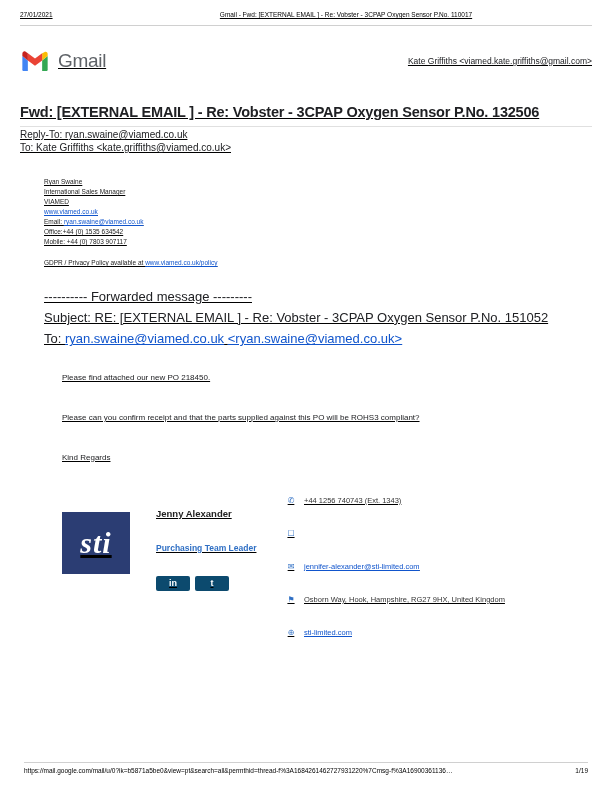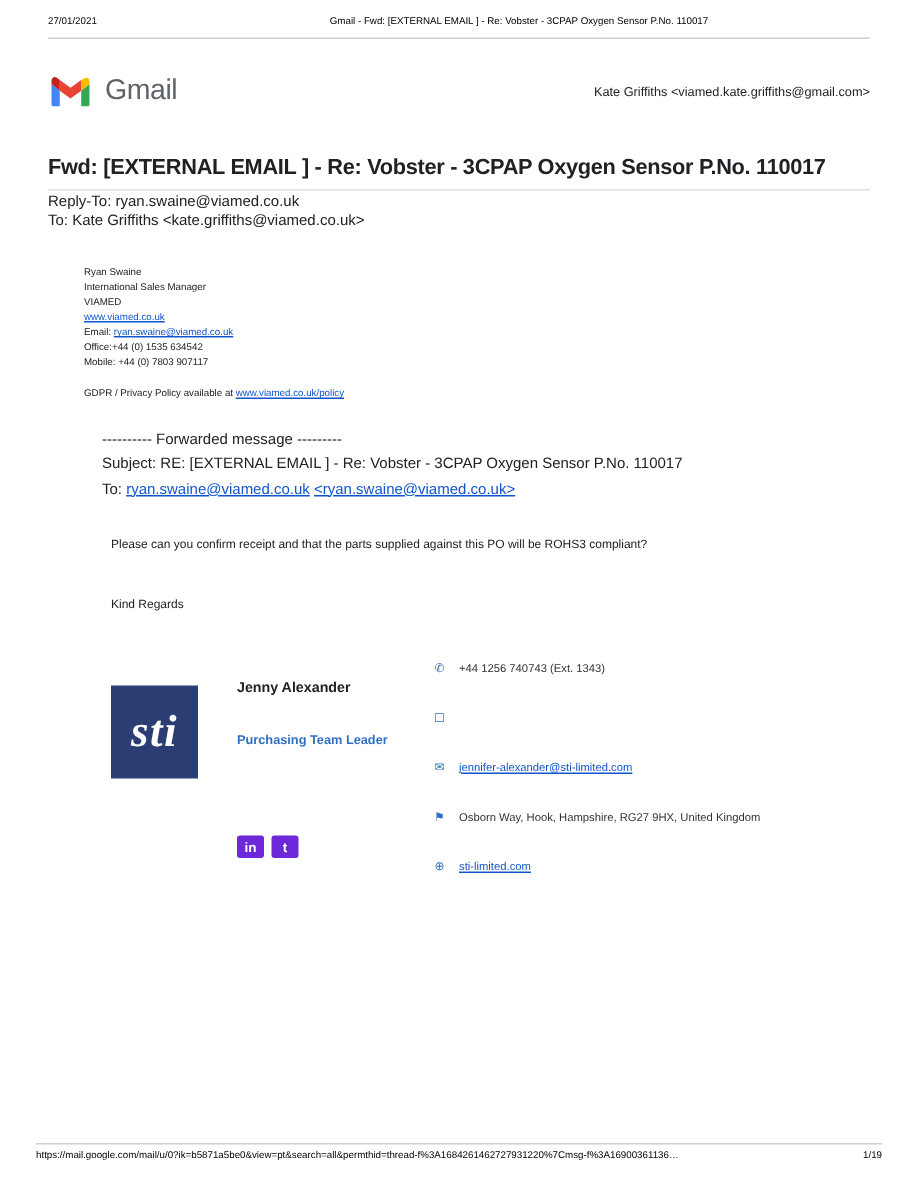--- a/index.html
+++ b/index.html
@@ -13,21 +13,22 @@
     font-family: "Liberation Sans", sans-serif;
     color: #000000;
     position: relative;
     overflow: hidden;
   }
   .page {
     width: 612px;
     height: 792px;
     position: relative;
     box-sizing: border-box;
-    padding: 0 32px;
+    padding: 0 20px;
+    text-decoration: underline;
   }
   
   .print-header {
     display: flex;
     align-items: baseline;
     font-size: 6.5px;
     color: #000;
     padding-top: 11px;
     height: 12px;
   }
@@ -114,22 +115,22 @@
     margin-left: 24px;
     font-size: 6.5px;
     line-height: 1.55;
     color: #222;
   }
   .sig a, .link { color: #1155cc; text-decoration: underline; }
   .sig .gdpr { margin-top: 11px; }
   
   .fwd {
     margin-top: 17px;
-    margin-left: 36px;
-    font-size: 10px;
+    margin-left: 24px;
+    font-size: 13px;
     line-height: 1.65;
     color: #202124;
   }
   .fwd .sep { letter-spacing: 0px; }
   .fwd b { font-weight: bold; }
   
   .body-text {
     margin-top: 23px;
     margin-left: 42px;
     font-size: 8px;
@@ -138,21 +139,21 @@
   .body-text p { margin: 0 0 31px 0; }
   .body-text p.last { margin-bottom: 0; }
   
   .sti-card {
     margin-top: 32px;
     margin-left: 42px;
     display: flex;
     align-items: flex-start;
   }
   .sti-logo {
-    width: 58px;
+    width: 68px;
     height: 62px;
     background: #2b3d73;
     color: #ffffff;
     font-family: "Liberation Serif", serif;
     font-style: italic;
     font-size: 30px;
     font-weight: bold;
     display: flex;
     align-items: center;
     justify-content: center;
@@ -174,32 +175,31 @@
     font-weight: bold;
     color: #2f6fc4;
     margin-top: 24px;
   }
   .social {
     display: flex;
     gap: 5px;
     margin-top: 23px;
   }
   .social span {
-    width: 18px;
+    width: 34px;
     height: 15px;
     border-radius: 2px;
-    background: #6d28d9;
+    background: #0c4a6e;
     color: #fff;
     font-size: 9px;
     font-weight: bold;
     display: flex;
     align-items: center;
     justify-content: center;
     font-family: "Liberation Sans", sans-serif;
-    margin-top: 36px;
   }
   .sti-contact {
     margin-left: 12px;
     font-size: 7.5px;
     color: #333;
     padding-top: 2px;
   }
   .c-row {
     display: flex;
     align-items: flex-start;
@@ -250,21 +250,21 @@
         <path d="M39 38h9a4 4 0 0 0 1-4V11l-10 8z" fill="#34a853"></path>
         <path d="M39 6v13l10-8V7c0-3-3.5-4.8-6-3z" fill="#fbbc04"></path>
         <path d="M13 19V6l13 9.6L39 6v13L26 28.6z" fill="#ea4335"></path>
         <path d="M3 7v4l10 8V6L9 3C6.5 1.2 3 3 3 7z" fill="#c5221f"></path>
       </svg>
       <span class="gmail-word">Gmail</span>
     </div>
     <div class="account">Kate Griffiths &lt;viamed.kate.griffiths@gmail.com&gt;</div>
   </div>
 
-  <div class="subject">Fwd: [EXTERNAL EMAIL ] - Re: Vobster - 3CPAP Oxygen Sensor P.No. 110017</div>
+  <div class="subject">Fwd: [EXTERNAL EMAIL ] - Re: Vobster - 3CPAP Oxygen Sensor P.No. 132506</div>
   <hr class="hr-light">
 
   <div class="meta-line">Reply-To: ryan.swaine@viamed.co.uk</div>
   <div class="meta-line">To: Kate Griffiths &lt;kate.griffiths@viamed.co.uk&gt;</div>
 
   <div class="sig">
     <div>Ryan Swaine</div>
     <div>International Sales Manager</div>
     <div>VIAMED</div>
     <div><span class="link">www.viamed.co.uk</span></div>
@@ -273,28 +273,29 @@
     </div>
     <div>Office:+44 (0) 1535 634542</div>
     <div>Mobile: +44 (0) 7803 907117</div>
     <div class="gdpr">
       <span>GDPR / Privacy Policy available at </span><span class="link">www.viamed.co.uk/policy</span>
     </div>
   </div>
 
   <div class="fwd">
     <div class="sep">---------- Forwarded message ---------</div>
-    <div>Subject: RE: [EXTERNAL EMAIL ] - Re: Vobster - 3CPAP Oxygen Sensor P.No. 110017</div>
+    <div>Subject: RE: [EXTERNAL EMAIL ] - Re: Vobster - 3CPAP Oxygen Sensor P.No. 151052</div>
     <div>
       <span>To: </span><span class="link">ryan.swaine@viamed.co.uk</span>
       <span class="link">&lt;ryan.swaine@viamed.co.uk&gt;</span>
     </div>
   </div>
 
   <div class="body-text">
+    <p>Please find attached our new PO 218450.</p>
     <p>Please can you confirm receipt and that the parts supplied against this PO will be ROHS3 compliant?</p>
     <p class="last">Kind Regards</p>
   </div>
 
   <div class="sti-card">
     <div class="sti-logo">sti</div>
     <div class="sti-person">
       <div class="sti-name">Jenny Alexander</div>
       <div class="sti-role">Purchasing Team Leader</div>
       <div class="social">

